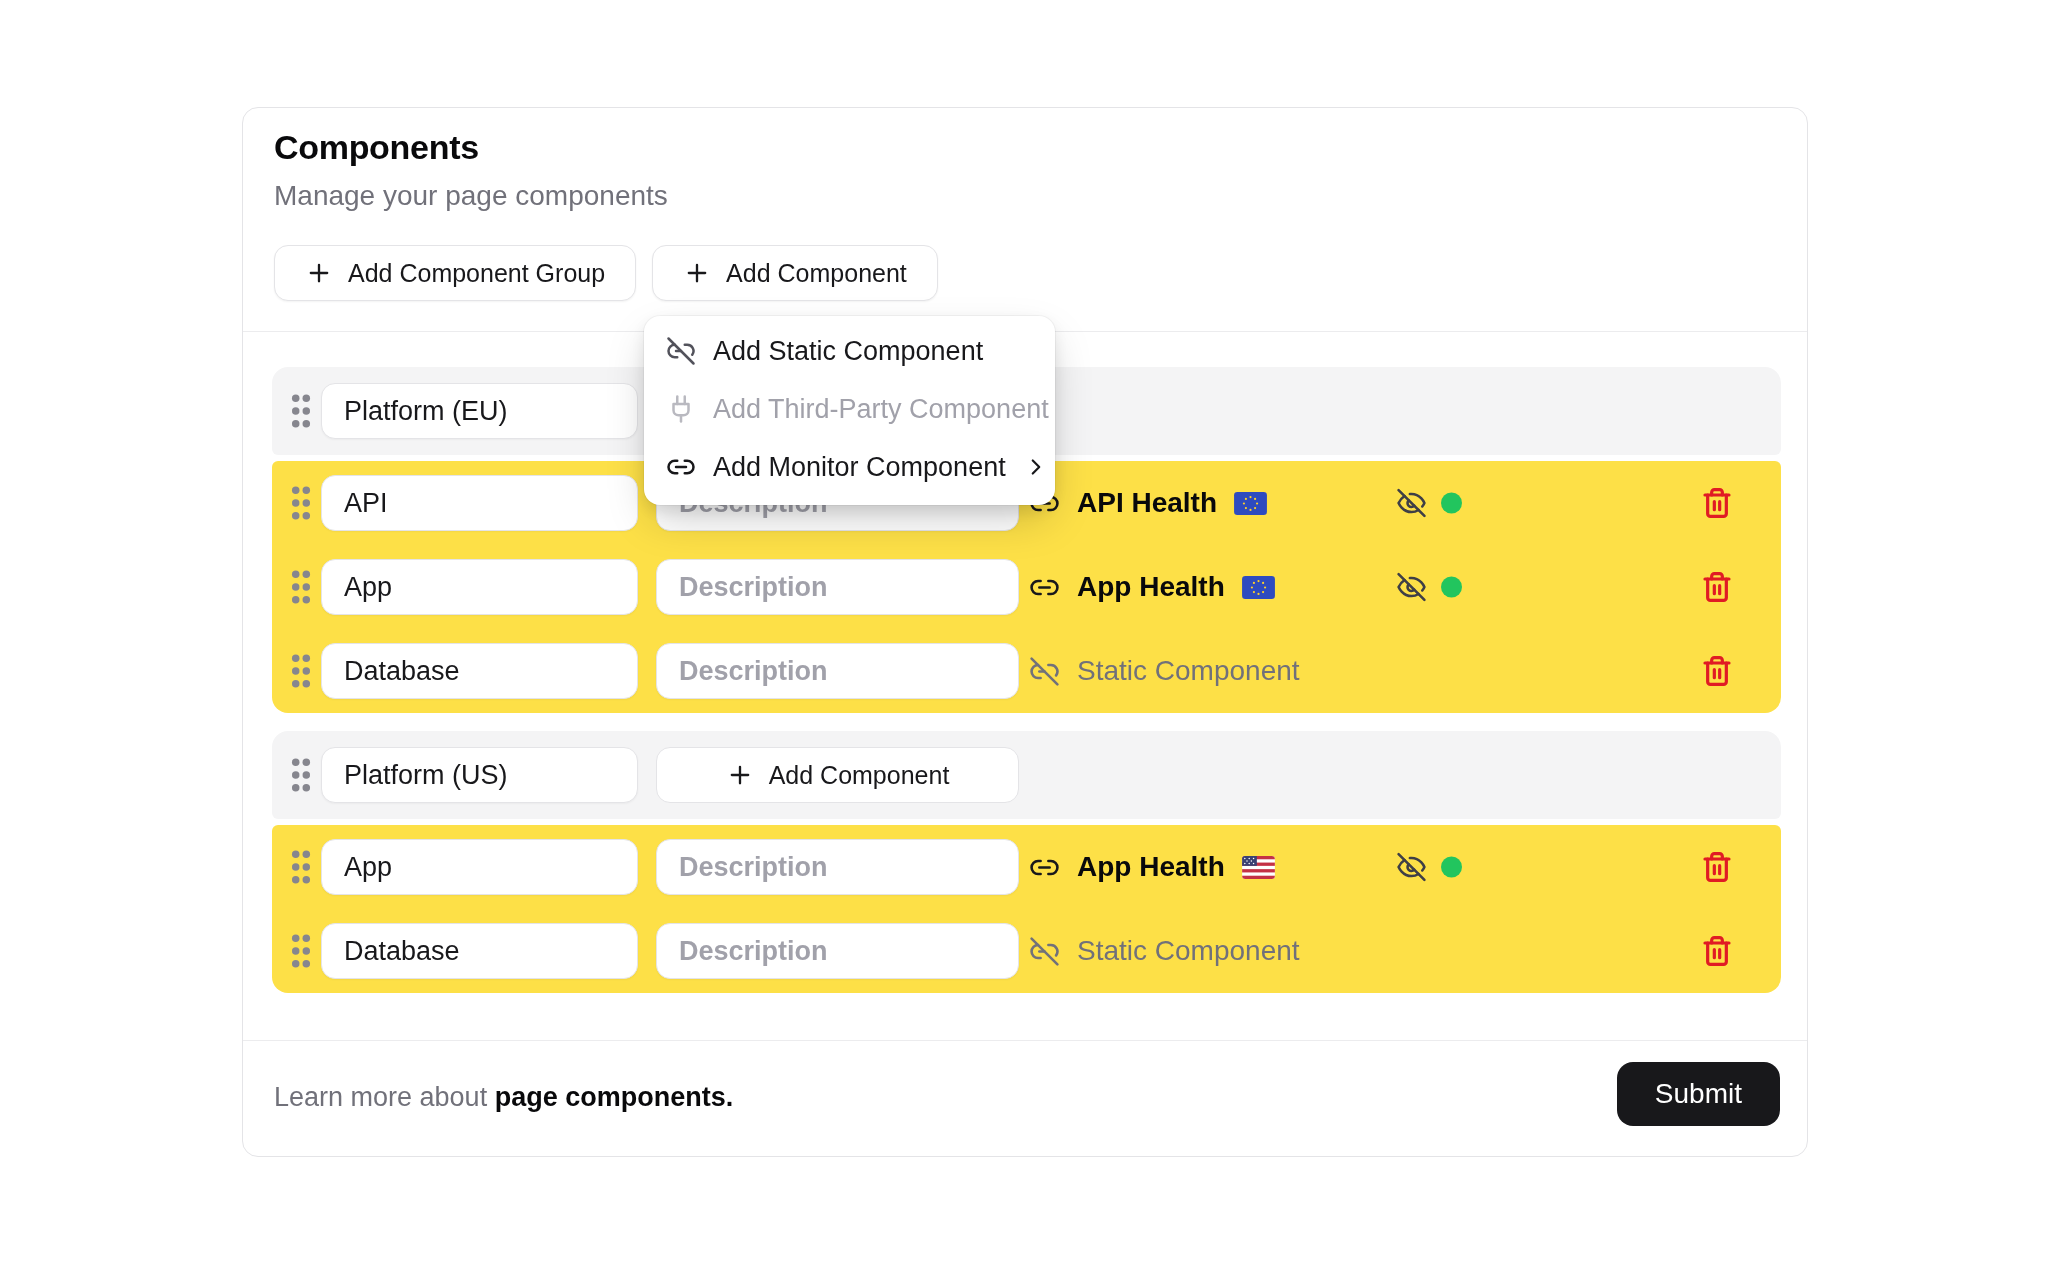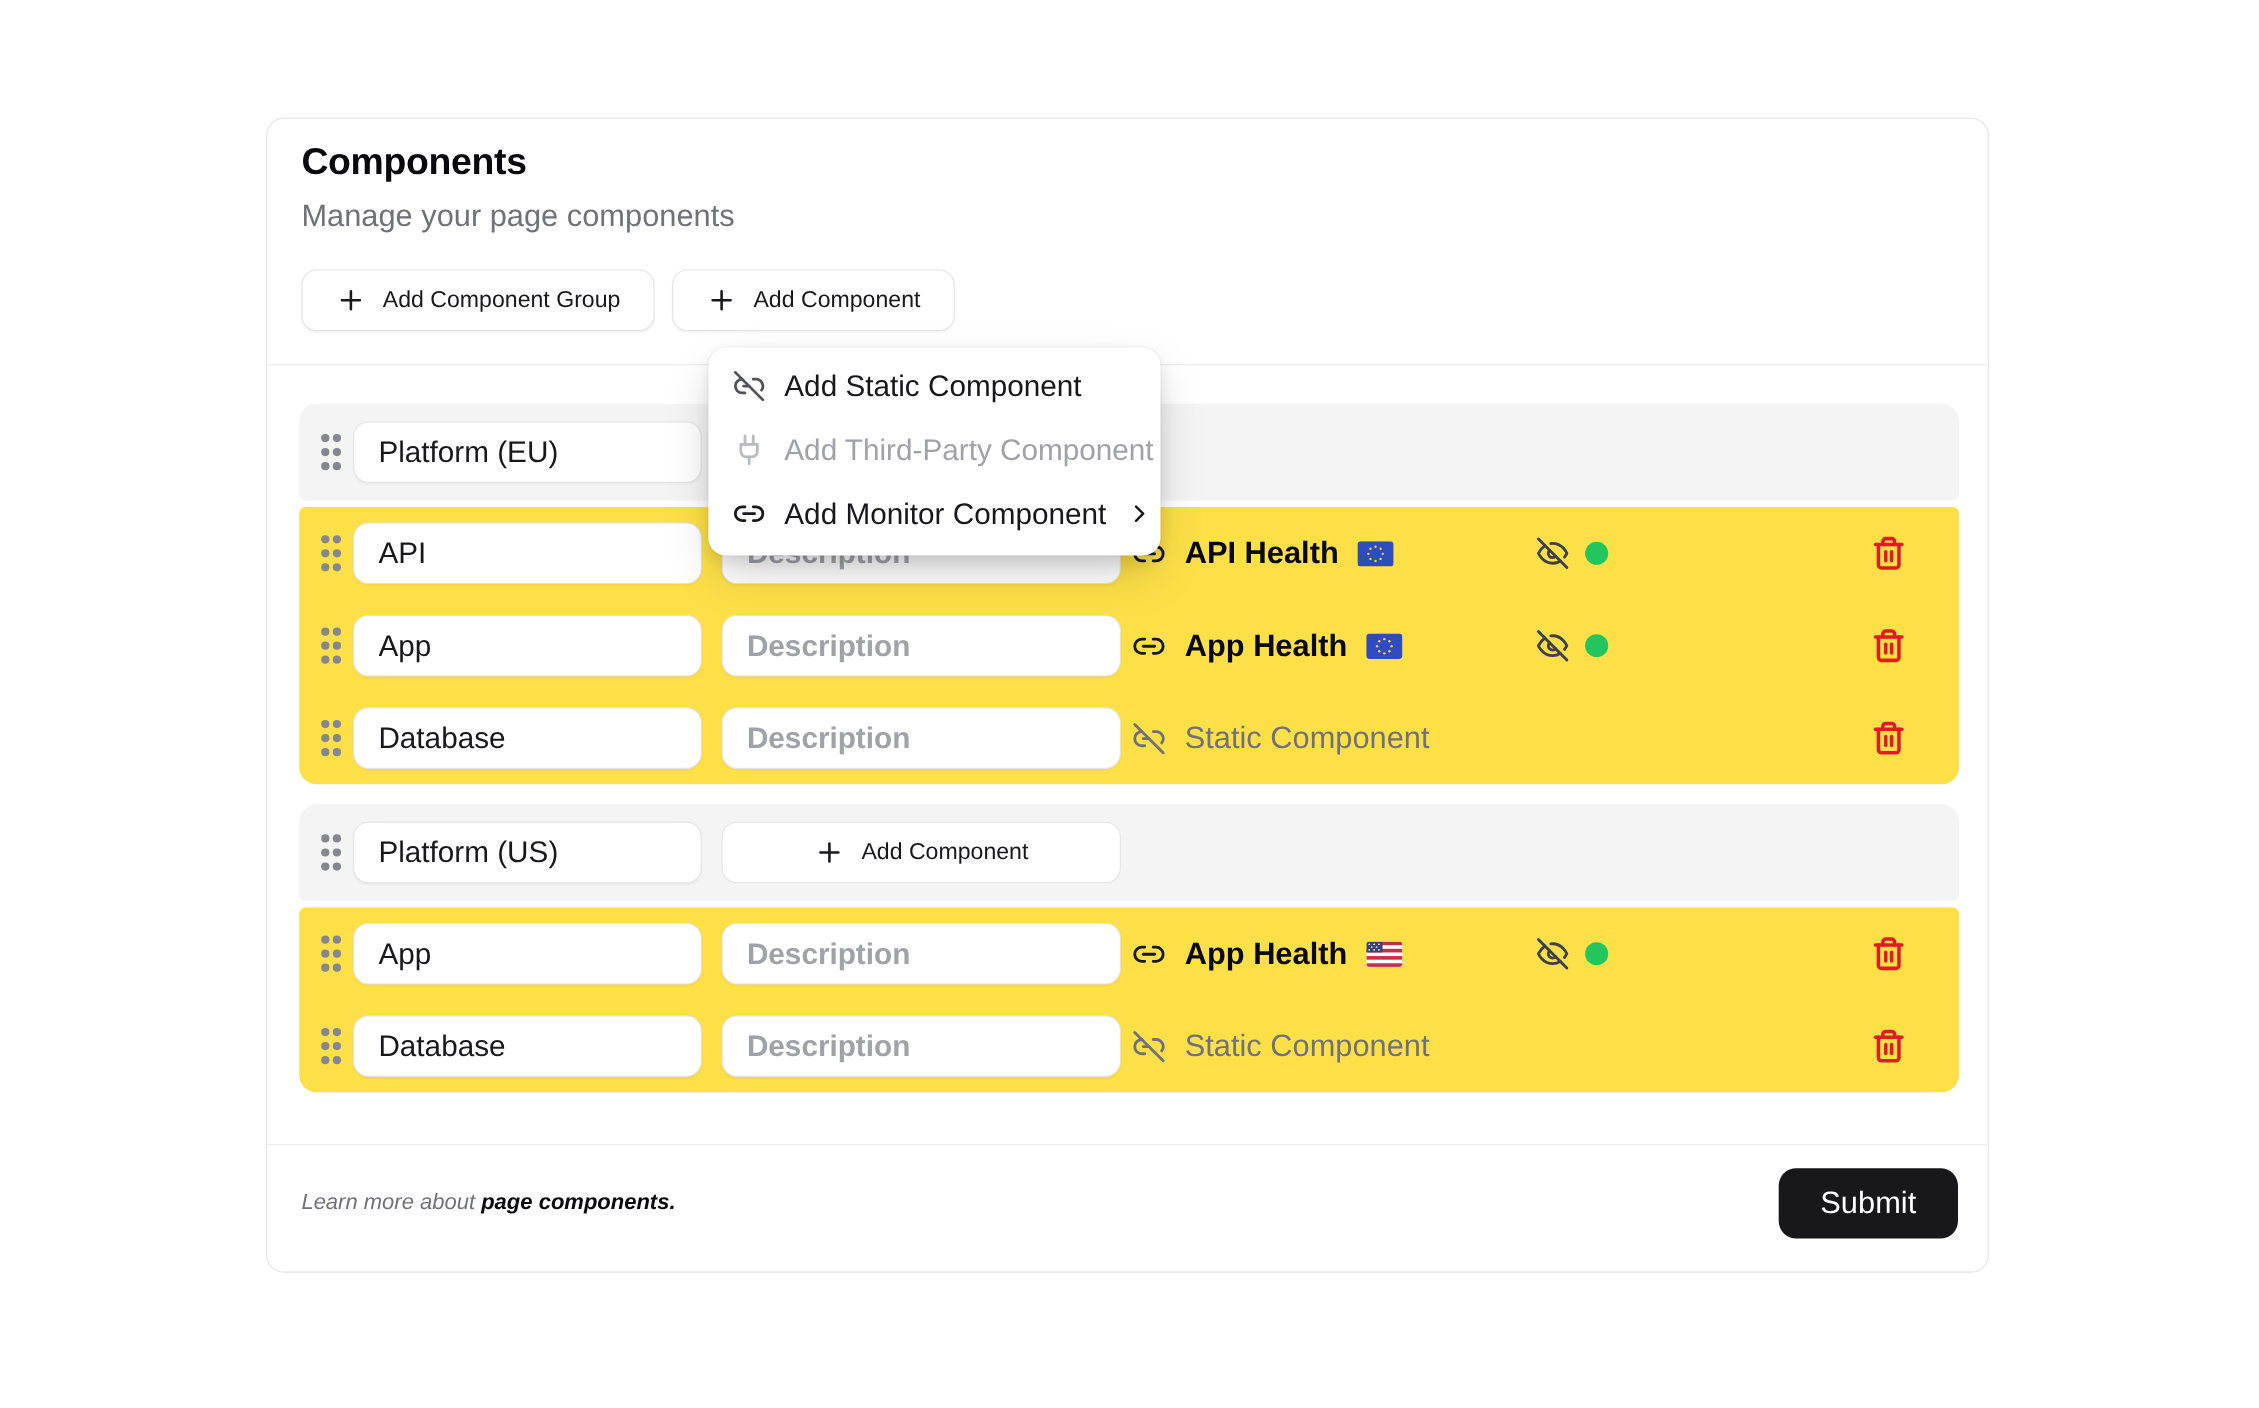--- a/index.html
+++ b/index.html
@@ -12,21 +12,21 @@
   .card {
     position:absolute; left:242px; top:107px; width:1566px; height:1050px;
     background:#fff; border:1px solid #e4e4e7; border-radius:16px;
   }
   .page-title { position:absolute; left:31px; top:20px; font-size:34px; font-weight:700; color:#09090b; letter-spacing:-0.3px; }
   .page-subtitle { position:absolute; left:31px; top:72px; font-size:28px; color:#71717a; }
   .btn-row { position:absolute; left:31px; top:137px; display:flex; gap:16px; }
   .btn {
     display:inline-flex; align-items:center; gap:15px; height:56px; padding:16px 30px;
     background:#fff; border:1px solid #e4e4e7; border-radius:14px;
-    font-size:21px; font-weight:500; color:#18181b; cursor:pointer;
+    font-size:25px; font-weight:500; color:#18181b; cursor:pointer;
     box-shadow:0 1px 2px rgba(0,0,0,.05); white-space:nowrap;
   }
   .icon { display:inline-flex; flex:none; }
   .icon svg { display:block; }
   .hdr-divider { position:absolute; left:0; top:223px; width:100%; height:1px; background:#ececee; }
 
   .content { position:absolute; left:29px; top:259px; width:1509px; }
   .group { margin-bottom:18px; }
   .group-head {
     position:relative; height:88px; background:#f4f4f5; border-radius:16px 16px 6px 6px;
@@ -64,21 +64,21 @@
     display:flex; align-items:center; height:58px; padding:0 24px 0 22px;
     font-size:27px; font-weight:500; color:#18181b; cursor:pointer; white-space:nowrap;
   }
   .menu-item .icon { margin-right:17px; color:#52525b; }
   .menu-item .chev { margin-left:17px; color:#71717a; }
   .menu-item.mono .icon { color:#18181b; }
   .menu-item.disabled { color:#a1a1aa; cursor:default; }
   .menu-item.disabled .icon { color:#b9b9c0; }
 
   .ftr-divider { position:absolute; left:0; top:932px; width:100%; height:1px; background:#ececee; }
-  .footer-text { position:absolute; left:31px; top:974px; font-size:20px; color:#71717a;font-style:italic; }
+  .footer-text { position:absolute; left:31px; top:974px; font-size:27px; color:#71717a; }
   .footer-text .strong { color:#09090b; font-weight:700; }
   .submit-btn {
     position:absolute; right:27px; top:954px; height:64px; padding:0 38px;
     background:#18181b; color:#fff; border:none; border-radius:16px;
     font-family:"Liberation Sans", sans-serif; font-size:28px; font-weight:500; cursor:pointer;
   }
 </style>
 </head>
 <body>
 

